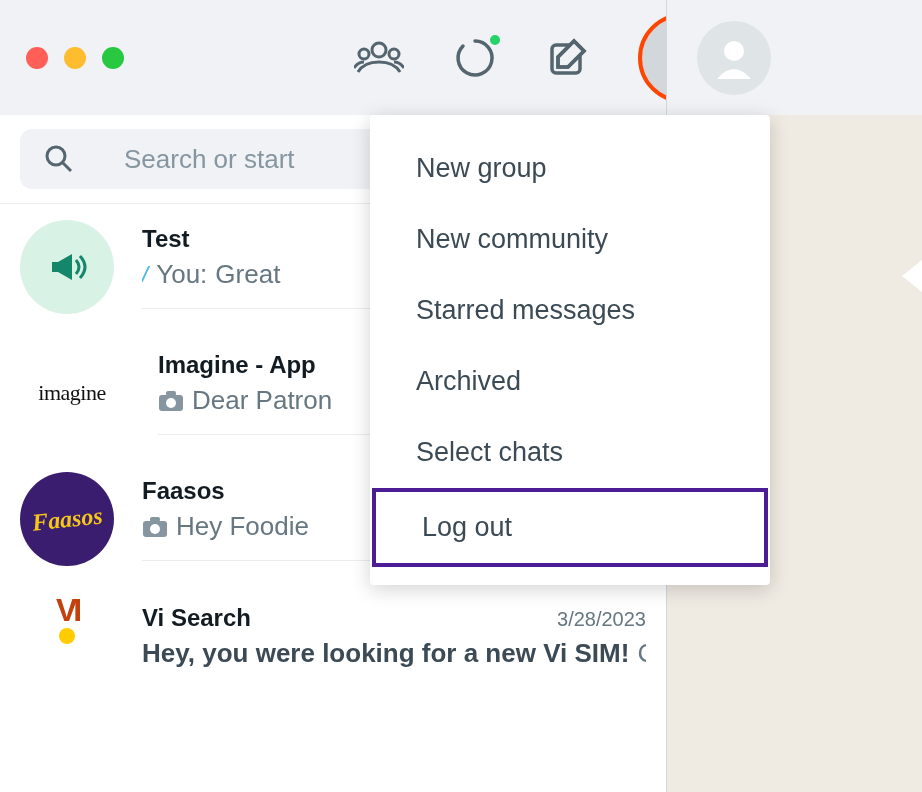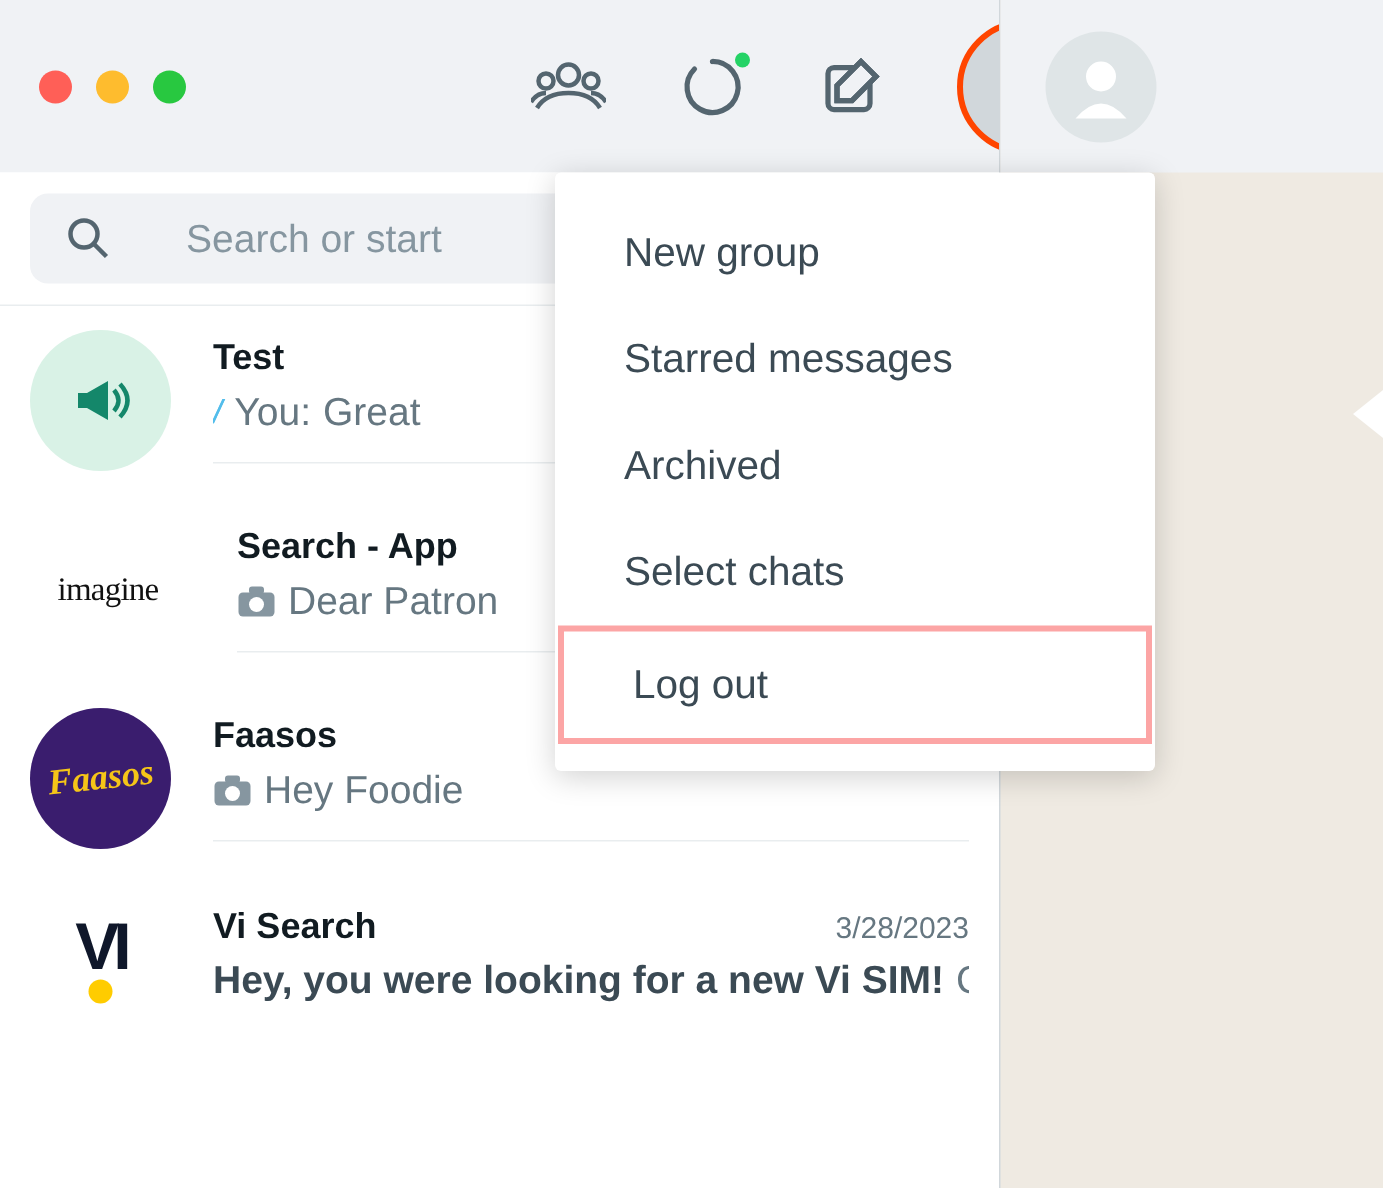--- a/index.html
+++ b/index.html
@@ -199,26 +199,25 @@
       transform: rotate(-6deg);
     }
     .av-vi {
       background: transparent;
       border-radius: 0;
       flex-direction: column;
       justify-content: flex-start;
     }
     .vi-logo {
       font-family: Arial Black, sans-serif;
-      font-size: 44px;
+      font-size: 32px;
       font-weight: 900;
-      color: #0f172a;
+      color: #c2410c;
       line-height: 0.8;
       letter-spacing: -4px;
-      margin-top: 16px;
     }
     .vi-dot {
       width: 16px;
       height: 16px;
       background: #ffcc00;
       border-radius: 50%;
       margin-top: 4px;
     }
     .right-panel {
       flex: 1;
@@ -254,21 +253,21 @@
       padding: 18px 0;
       z-index: 100;
     }
     .dropdown-item {
       padding: 20px 46px;
       font-size: 27px;
       color: #3b4a54;
       cursor: pointer;
     }
     .logout-highlight {
-      border: 4px solid #fca5a5;
+      border: 4px solid #4c1d95;
       margin: 0 2px;
     }
     .right-notch {
       position: absolute;
       right: 0;
       top: 260px;
       width: 0;
       height: 0;
       border-top: 16px solid transparent;
       border-bottom: 16px solid transparent;
@@ -359,21 +358,21 @@
         </div>
       </div>
 
       <div class="chat-item">
         <div class="chat-avatar av-imagine">
           <span class="imagine-text">imagine</span>
             <span class="imagine-apple"></span>
         </div>
         <div class="chat-body">
           <div class="chat-title-row">
-            <div class="chat-title">Search - App</div>
+            <div class="chat-title">Imagine - App</div>
           </div>
           <div class="chat-msg">
             <svg class="cam-icon" width="26" height="22" viewBox="0 0 26 22" fill="#8696a0">
               <rect x="1" y="5" width="24" height="16" rx="3"></rect>
                 <circle cx="13" cy="13" r="5" fill="#fff"></circle>
                 <rect x="8" y="1" width="10" height="5" rx="2"></rect>
             </svg>
             <span>Dear Patron</span>
           </div>
         </div>
@@ -412,20 +411,21 @@
             <strong>Hey, you were looking for a new Vi SIM!</strong>
               <span> C…</span>
           </div>
         </div>
       </div>
 
     </div>
 
     <div class="dropdown">
       <div class="dropdown-item">New group</div>
+      <div class="dropdown-item">New community</div>
       <div class="dropdown-item">Starred messages</div>
       <div class="dropdown-item">Archived</div>
       <div class="dropdown-item">Select chats</div>
       <div class="dropdown-item logout-highlight">Log out</div>
     </div>
 
   </div>
 
   <div class="right-panel">
     <div class="right-header">

